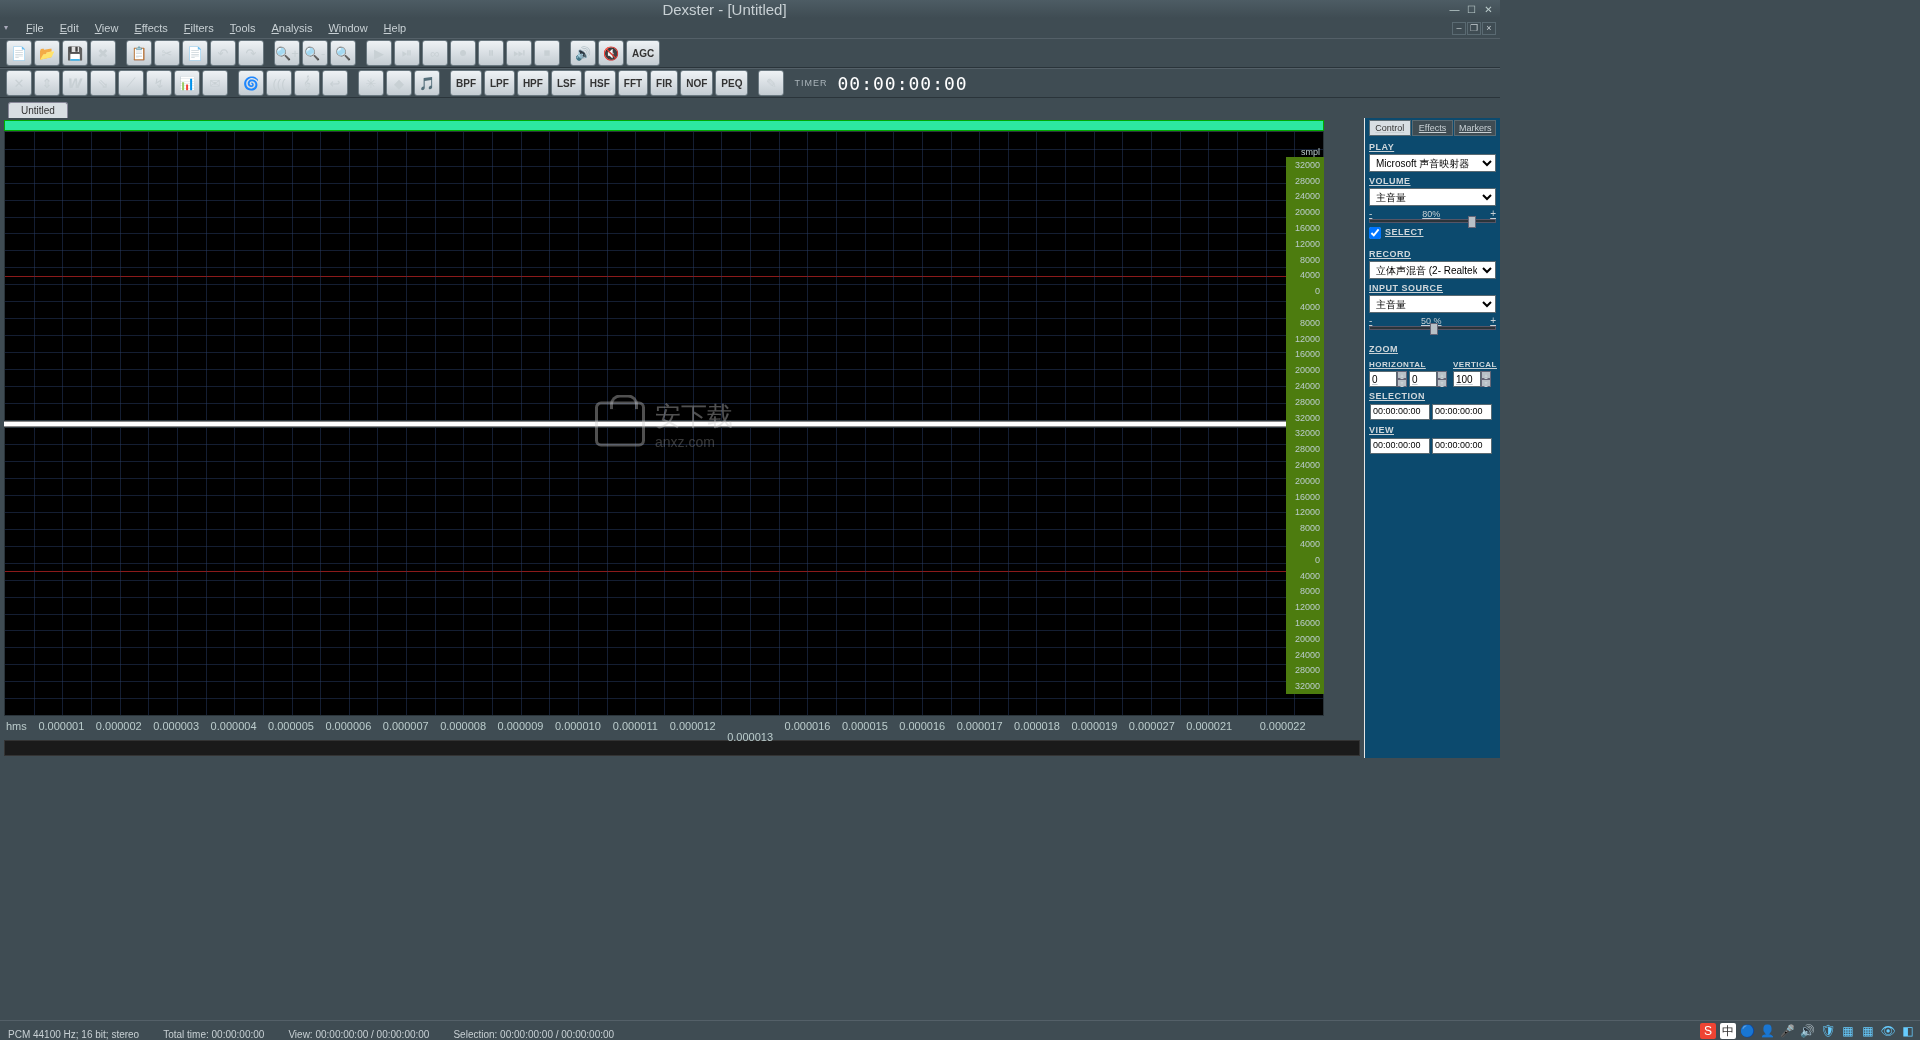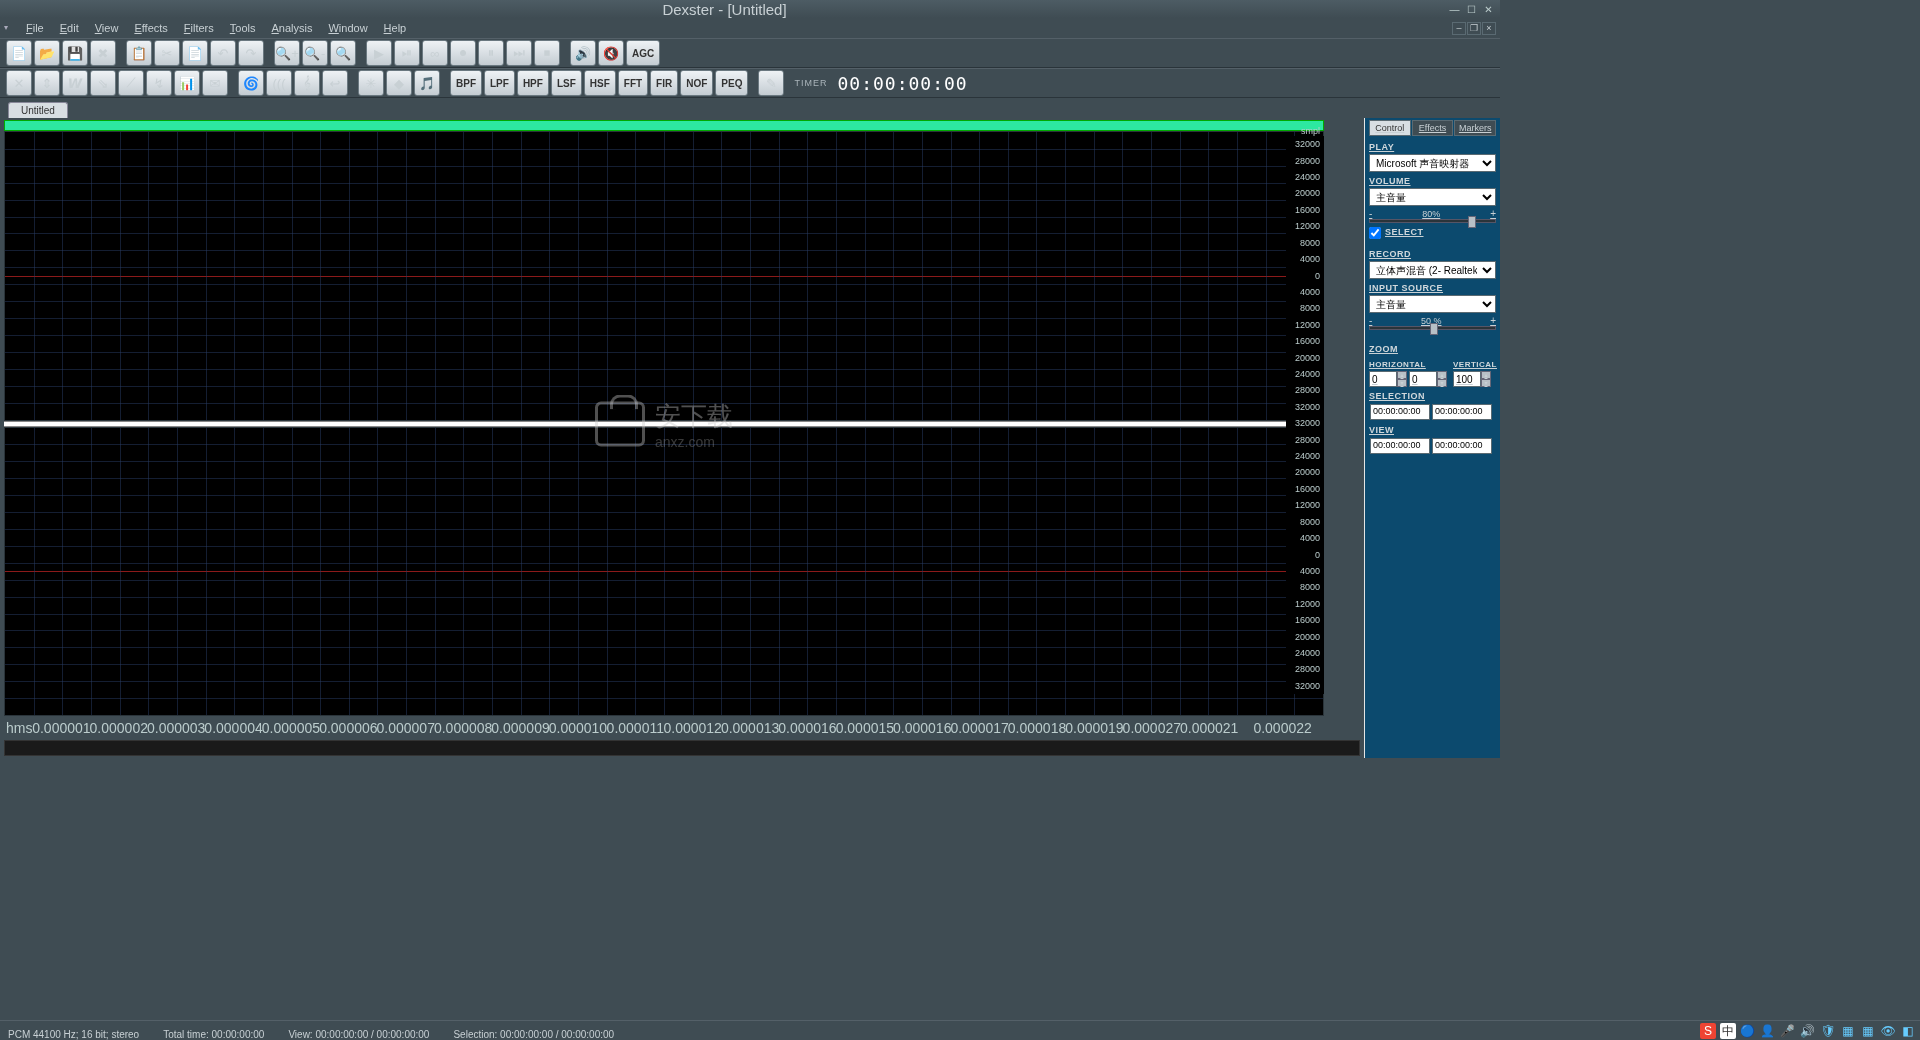--- a/index.html
+++ b/index.html
@@ -23,24 +23,24 @@
 .tab { background:#d8dee2; color:#333; padding:2px 12px; font-size:10px; border:1px solid #889; border-bottom:none; border-radius:3px 3px 0 0; cursor:pointer; }
 .workspace { display:flex; height:640px; }
 .wave-area { flex:1; position:relative; background:#3f4c53; display:flex; flex-direction:column; }
 .overview { height:11px; background:#2de8a0; margin:2px 40px 0 4px; border:1px solid #0a0; }
 .channels { flex:1; position:relative; margin:0 40px 0 4px; display:flex; flex-direction:column; }
 .channel { flex:1; background:#000; border:1px solid #2a343a; position:relative; overflow:hidden; }
 .channel .zeroline { position:absolute; left:0; right:0; top:50%; height:1px; background:#8b1a1a; }
 .channel .grid-h { position:absolute; left:0; right:0; height:1px; background:rgba(40,60,100,0.5); }
 .channel .grid-v { position:absolute; top:0; bottom:0; width:1px; background:rgba(40,60,100,0.5); }
 .chan-divider { height:6px; background:#fff; border-top:1px solid #888; border-bottom:1px solid #888; }
-.amp-ruler { position:absolute; right:0; top:5px; bottom:22px; width:38px; background:#000000; font-size:9px; color:#bcc; }
+.amp-ruler { position:absolute; right:0; top:26px; bottom:22px; width:38px; background:#4d7c0f; font-size:9px; color:#bcc; }
 .amp-ruler .unit { position:absolute; top:-10px; right:4px; font-size:9px; }
 .amp-ruler .tick { position:absolute; right:4px; text-align:right; transform:translateY(-50%); }
-.time-ruler { height:22px; background:#3f4c53; margin:0 40px 0 4px; position:relative; font-size:14px; color:#bcc; }
+.time-ruler { height:22px; background:#3f4c53; margin:0 40px 0 4px; position:relative; font-size:11px; color:#bcc; }
 .time-ruler .unit { position:absolute; left:2px; top:4px; }
 .time-ruler .tick { position:absolute; top:4px; transform:translateX(-50%); }
 .scroll-strip { height:16px; background:#1a1a1a; margin:2px 4px; border:1px solid #333; }
 .sidepanel { width:136px; background:#0c4a6e; border-left:1px solid #e5e5e5; padding:2px 4px; font-size:10px;text-decoration:underline; }
 .sidetabs { display:flex; gap:1px; margin-bottom:6px; }
 .sidetab { flex:1; text-align:center; padding:2px 0; background:#3f4c53; border:1px solid #5a6a72; font-size:9px; cursor:pointer; }
 .sidetab.active { background:#d8dee2; color:#333; }
 .sec-label { font-size:9px; font-weight:bold; letter-spacing:0.5px; color:#d0d8dc; margin:4px 0 2px; }
 .sec-label.small { font-size:8px; }
 .sel { width:100%; height:18px; background:#fff; color:#000; border:1px solid #5a6a72; font-size:10px; padding:0 2px; }
@@ -334,21 +334,21 @@
         <div class="tick" style="left: 13.0435%;">0.000003</div>
         <div class="tick" style="left: 17.3913%;">0.000004</div>
         <div class="tick" style="left: 21.7391%;">0.000005</div>
         <div class="tick" style="left: 26.087%;">0.000006</div>
         <div class="tick" style="left: 30.4348%;">0.000007</div>
         <div class="tick" style="left: 34.7826%;">0.000008</div>
         <div class="tick" style="left: 39.1304%;">0.000009</div>
         <div class="tick" style="left: 43.4783%;">0.000010</div>
         <div class="tick" style="left: 47.8261%;">0.000011</div>
         <div class="tick" style="left: 52.1739%;">0.000012</div>
-        <div class="tick" style="left: 56.5217%;">0.000013</div>
+        <div class="tick" style="left: 56.5217%; margin-top: 11px;">0.000013</div>
         <div class="tick" style="left: 60.8696%;">0.000016</div>
         <div class="tick" style="left: 65.2174%;">0.000015</div>
         <div class="tick" style="left: 69.5652%;">0.000016</div>
         <div class="tick" style="left: 73.913%;">0.000017</div>
         <div class="tick" style="left: 78.2609%;">0.000018</div>
         <div class="tick" style="left: 82.6087%;">0.000019</div>
         <div class="tick" style="left: 86.9565%;">0.000027</div>
         <div class="tick" style="left: 91.3043%;">0.000021</div>
         <div class="tick" style="left: 95.6522%; padding-left: 32px;">0.000022</div>
       </div>

